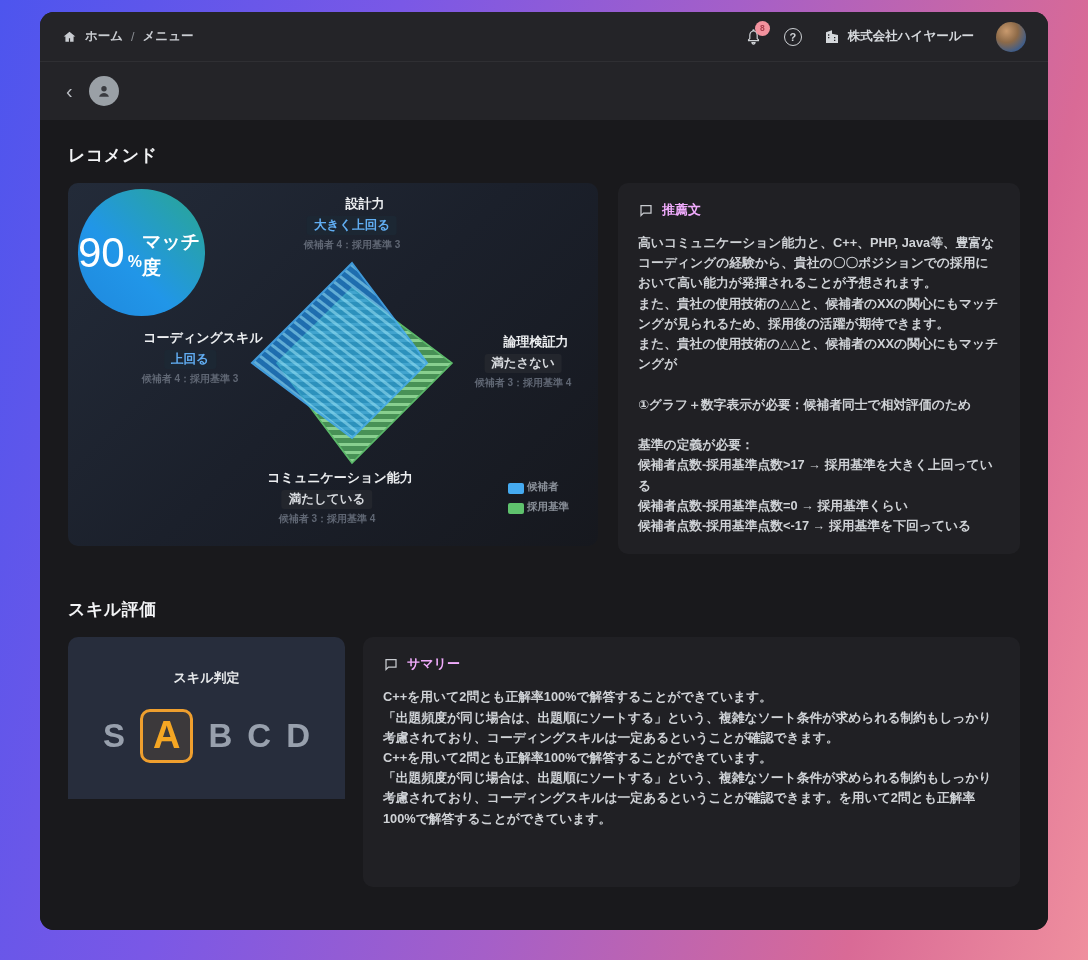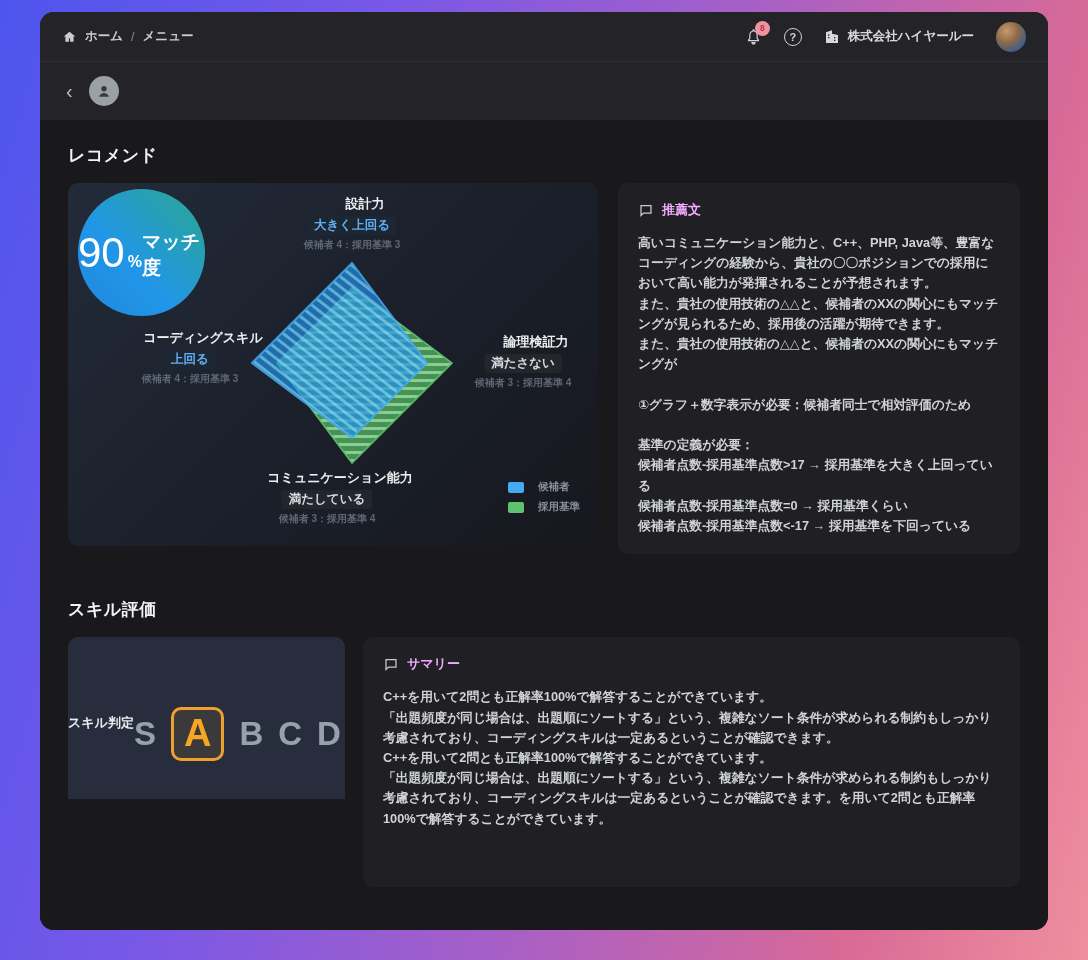--- a/index.html
+++ b/index.html
@@ -42,33 +42,33 @@
   .axis .aname { color:#eceef0; font-size:13px; font-weight:bold;margin-left:26px; }
   .axis .verdict { font-size:12.5px; font-weight:bold; padding:1px 7px; border-radius:3px; background:#23262d; }
   .axis .verdict.blue { color:#61aef3; background:#1c2733; }
   .axis .verdict.plain { color:#d6d9dd; }
   .axis .detail { color:#5f6673; font-size:10px; font-weight:bold; }
   .ax-top { left:284px; top:12px; }
   .ax-right { left:455px; top:150px; }
   .ax-bottom { left:259px; top:286px; }
   .ax-left { left:122px; top:146px; }
   .legend { position:absolute; left:440px; top:297px; display:flex; flex-direction:column; gap:6px; }
-  .legend-item { display:flex; align-items:center; gap:14px; }
+  .legend-item { display:flex; align-items:flex-end; gap:3px; }
   .swatch { width:16px; height:11px; border-radius:2px; display:inline-block; }
   .legend-item span.lbl { color:#8a9099; font-size:10.5px; font-weight:bold; }
 
   
   .panel { flex:1; background:#202024; border-radius:10px; padding:18px 20px; }
   .panel-head { display:flex; align-items:center; gap:8px; margin-bottom:14px; }
   .panel-head span { color:#f0abfc; font-size:13px; font-weight:bold; }
   .panel-body { color:#cfd2d6; font-size:12.8px; font-weight:bold; line-height:1.58; white-space:pre-line; }
 
   
   .skill-card { width:277px; height:250px; border-radius:10px; overflow:hidden; flex:0 0 auto; display:flex; flex-direction:column; }
-  .skill-top { height:162px; background:#272d3c; display:flex; flex-direction:row; align-items:center; padding-top:32px; }
+  .skill-top { height:162px; background:#272d3c; display:flex; flex-direction:column; align-items:center; padding-top:32px; }
   .skill-top .t { color:#e8eaec; font-size:13px; font-weight:bold; margin-bottom:22px; }
   .grades { display:flex; align-items:center; gap:15px; }
   .grade { color:#98a0ad; font-size:33px; font-weight:bold; }
   .grade.selected { color:#f5a623; font-size:38px; border:3px solid #ef9f2e; border-radius:10px; background:rgba(242,163,60,.10); padding:2px 10px; line-height:1.15; }
   .skill-bottom { flex:1; background:#1b1b1e; display:flex; flex-direction:column; align-items:center; justify-content:center; gap:7px; }
   .salary-caption { color:#9097a2; font-size:10.5px; font-weight:bold; }
   .salary { color:#fff; font-size:21px; font-weight:bold; }
 
   svg { display:block; }
 </style>

